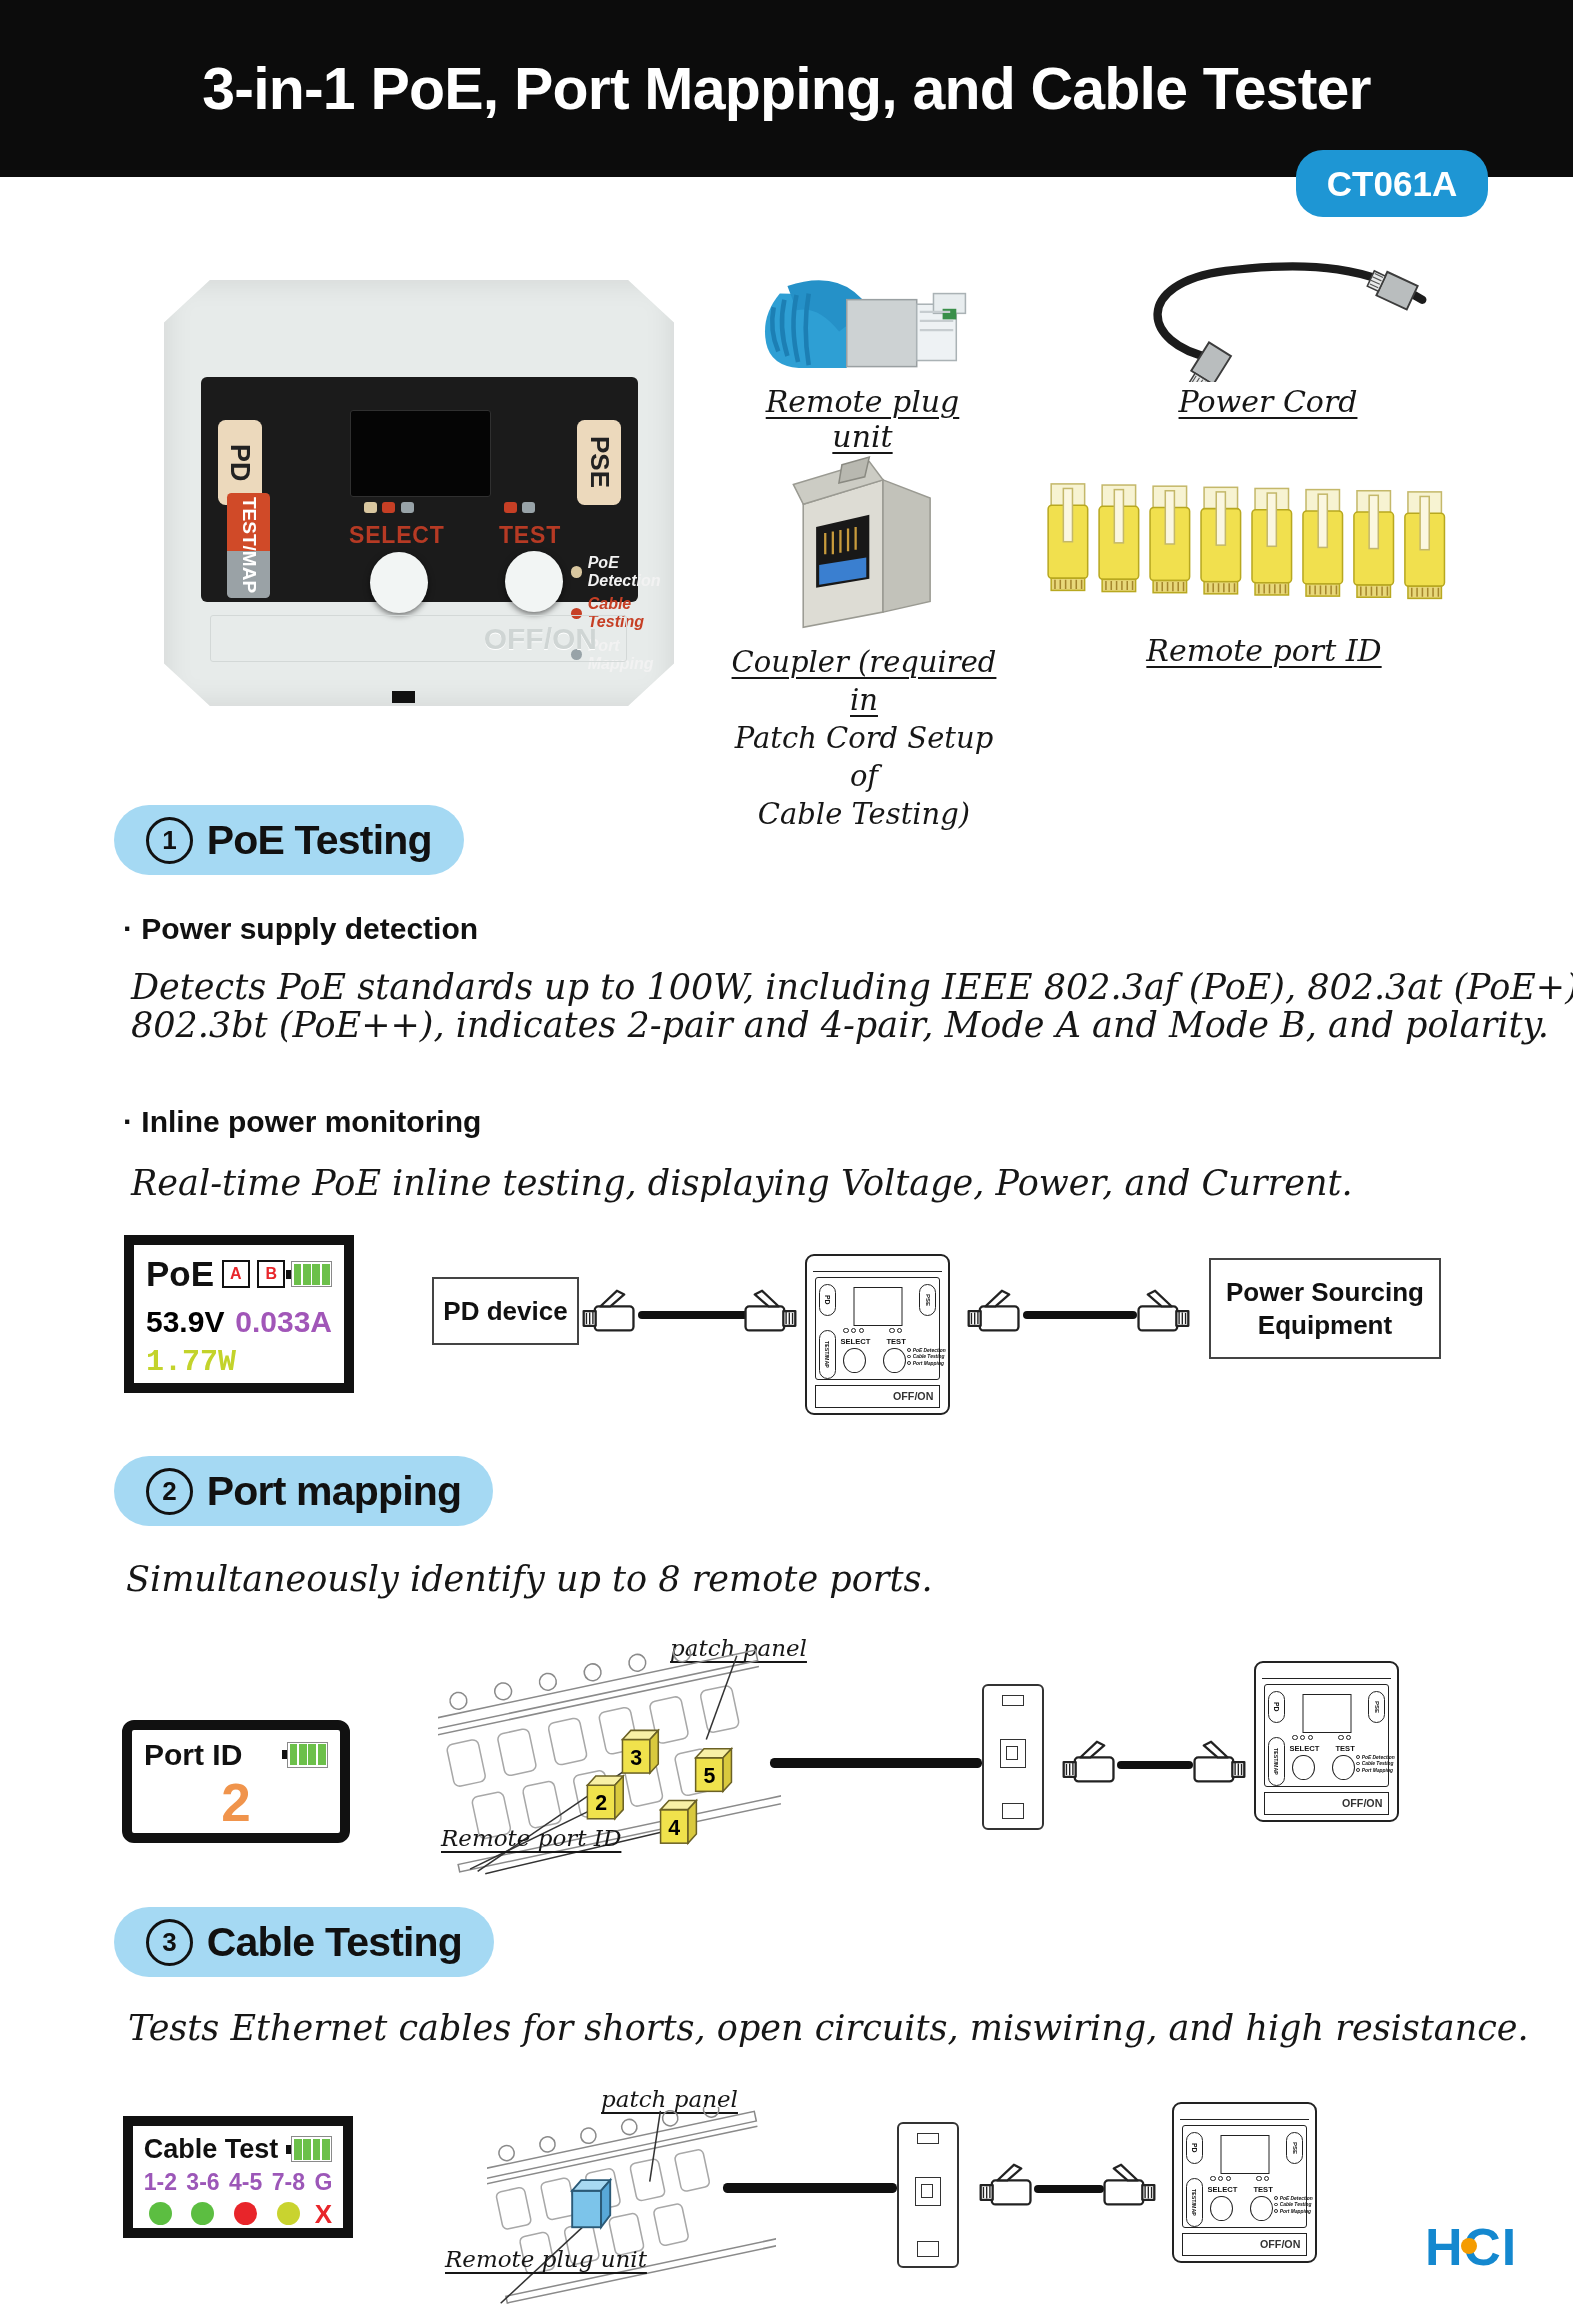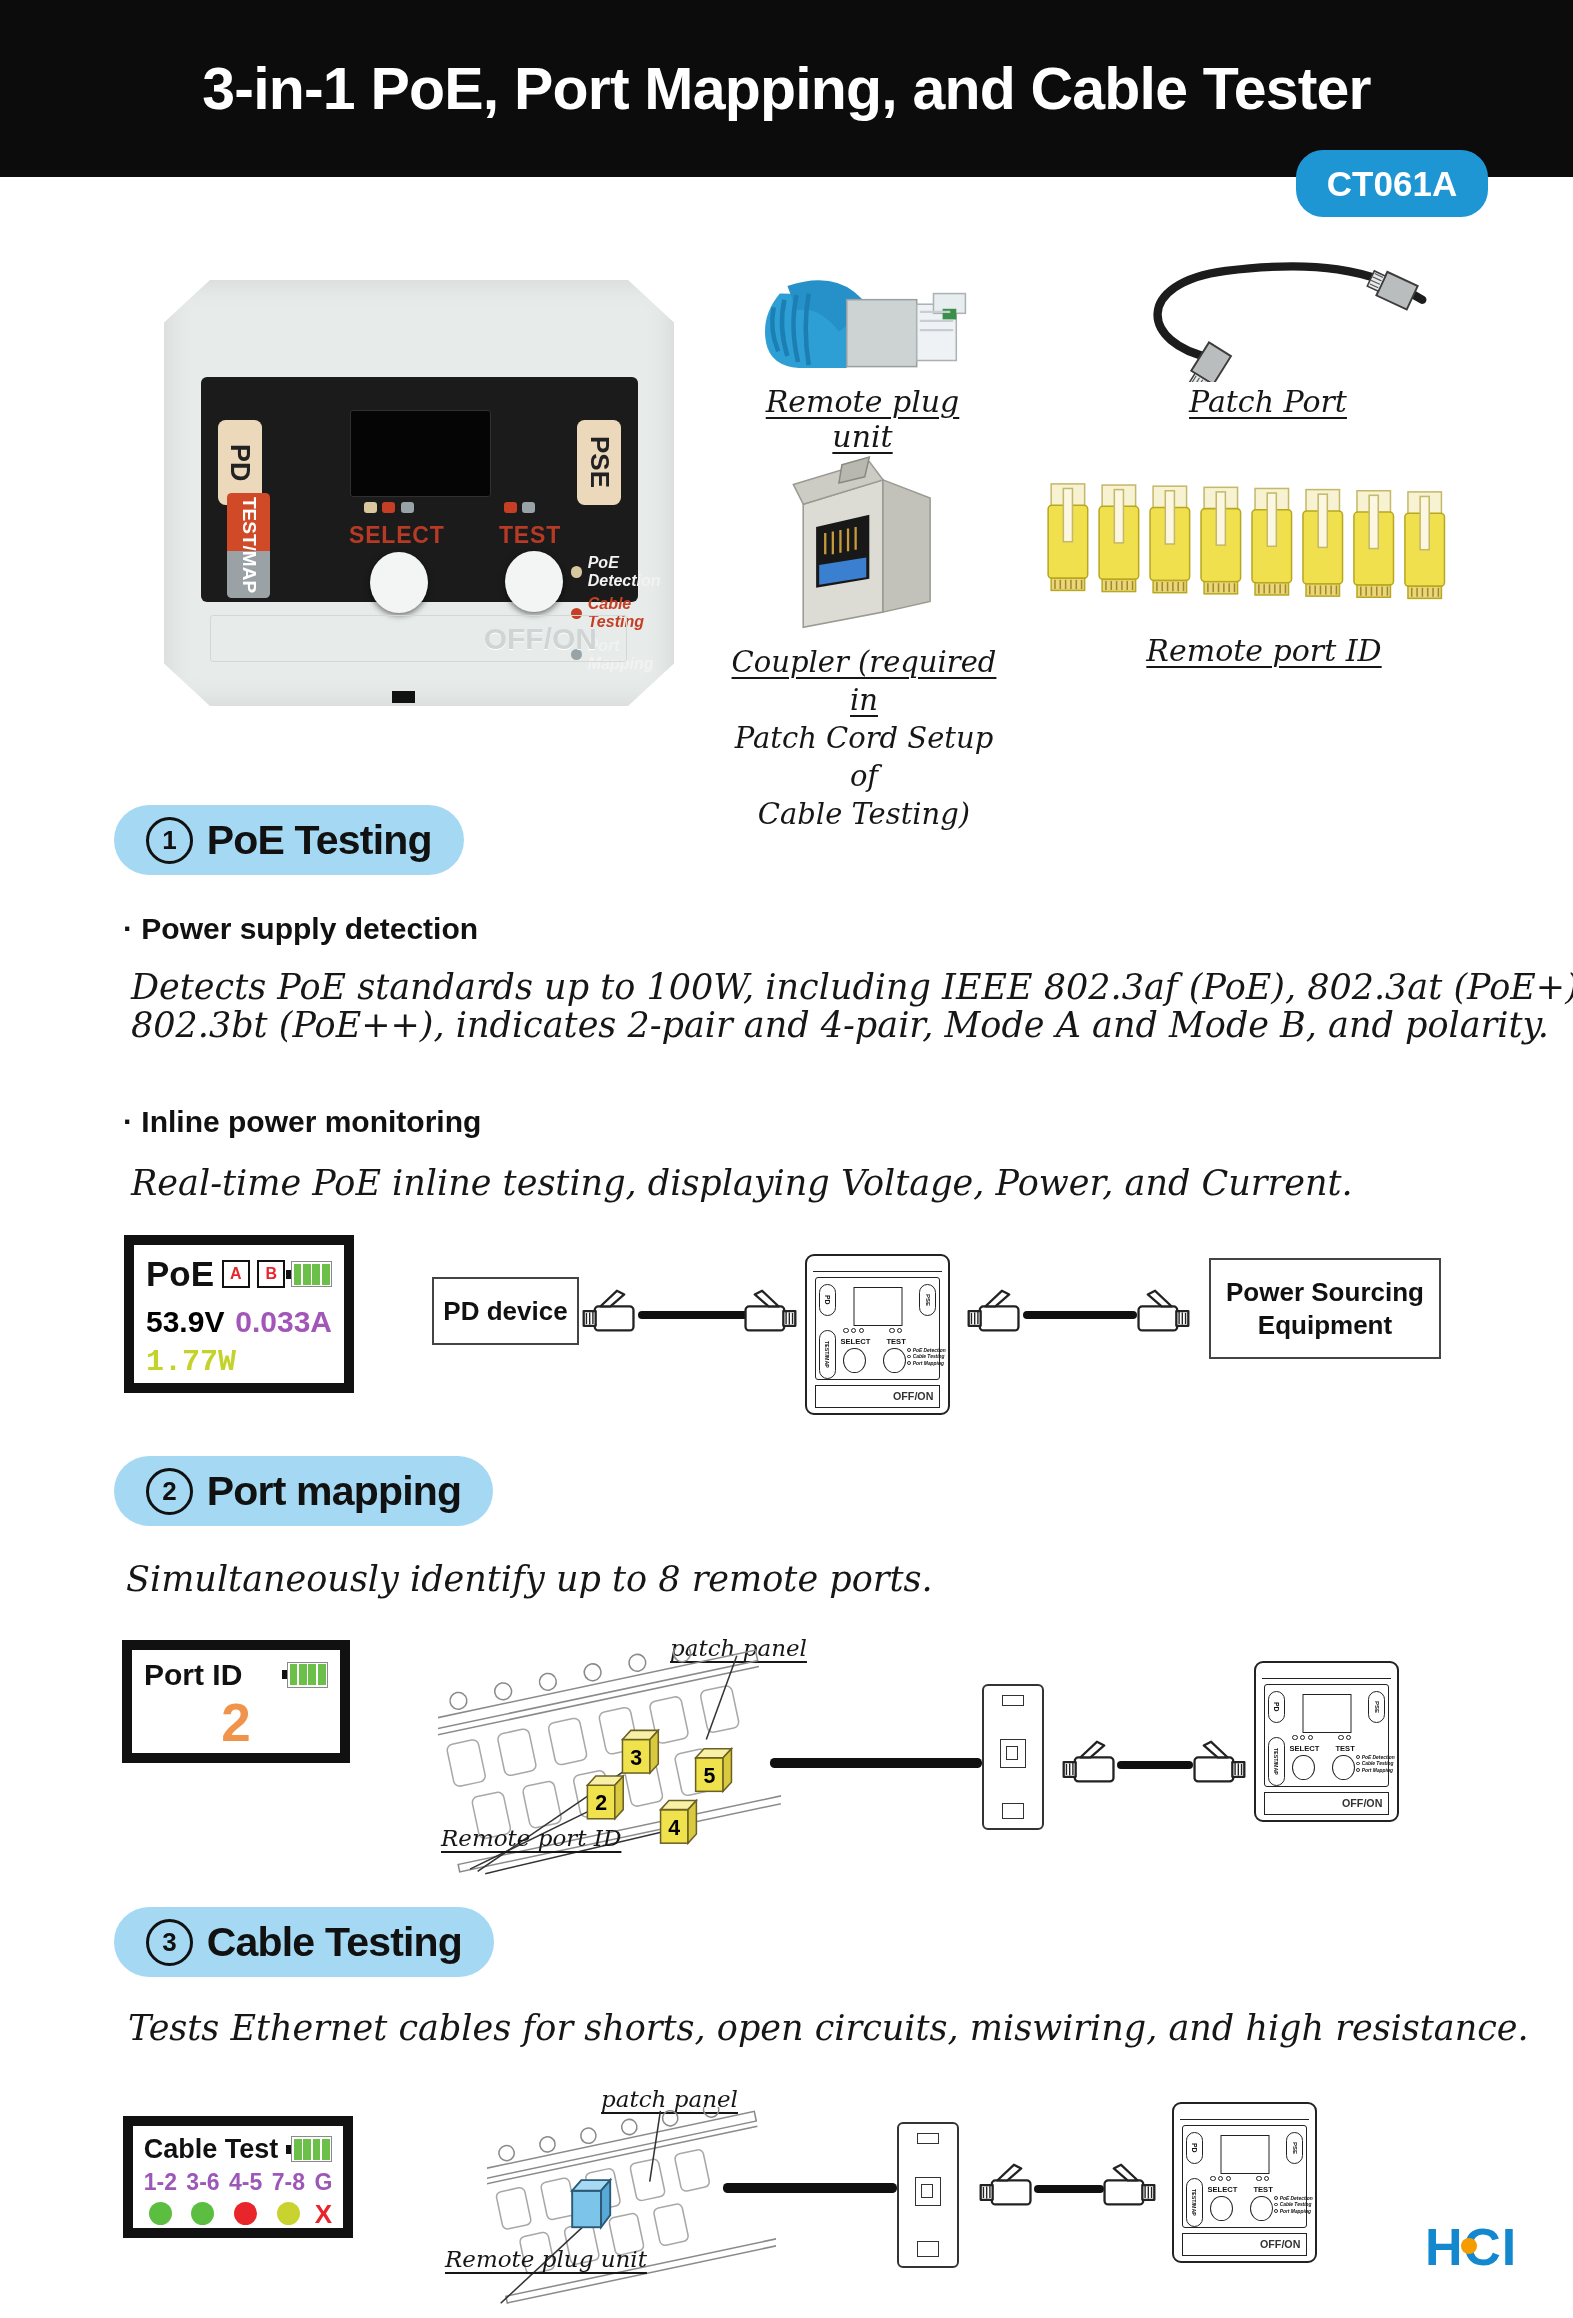--- a/index.html
+++ b/index.html
@@ -183,21 +183,21 @@
       <rect x="0" y="0" width="34" height="44" fill="#b9bdbe" stroke="#3c3c3c" stroke-width="2.5"></rect>
       <rect x="6" y="44" width="22" height="16" fill="#e8eaea" stroke="#3c3c3c" stroke-width="2"></rect>
       <path d="M9 46 v12 M14 46 v13 M19 46 v13 M24 46 v12" stroke="#555" stroke-width="1.5"></path>
     </g>
     <g transform="translate(392,46) rotate(115)">
       <rect x="0" y="0" width="34" height="44" fill="#b9bdbe" stroke="#3c3c3c" stroke-width="2.5"></rect>
       <rect x="6" y="44" width="22" height="16" fill="#e8eaea" stroke="#3c3c3c" stroke-width="2"></rect>
       <path d="M9 46 v12 M14 46 v13 M19 46 v13 M24 46 v12" stroke="#555" stroke-width="1.5"></path>
     </g>
   </svg>
-  <div class="abs caption serif u ctr" style="left:1165px;top:384px;width:206px;">Patch Port</div>
+  <div class="abs caption serif u ctr" style="left:1165px;top:384px;width:206px;">Power Cord</div>
 
   <svg class="abs" style="left:769px;top:451px;" width="190" height="190" viewBox="0 0 250 250">
     <polygon points="45,70 150,38 150,212 45,232" fill="#dddcd4" stroke="#9a9a92" stroke-width="2"></polygon>
     <polygon points="45,70 150,38 132,14 32,44" fill="#ccccc4" stroke="#9a9a92" stroke-width="2"></polygon>
     <polygon points="150,38 212,62 212,198 150,212" fill="#c2c2ba" stroke="#9a9a92" stroke-width="2"></polygon>
     <polygon points="96,18 132,8 126,34 92,42" fill="#b8b8b0" stroke="#8a8a82" stroke-width="2"></polygon>
     <polygon points="62,100 132,84 132,168 62,180" fill="#181818"></polygon>
     <polygon points="66,150 128,140 128,166 66,176" fill="#3a7fd0"></polygon>
     <path d="M74 108 l0 28 M84 106 l0 30 M94 104 l0 30 M104 102 l0 30 M114 100 l0 30" stroke="#c89b3c" stroke-width="3"></path>
   </svg>
@@ -399,21 +399,21 @@
     <span>Power Sourcing</span>
     <span>Equipment</span>
   </div>
 
   <div class="abs pill" style="left: 114px; top: 1456px; background-color: rgb(165, 217, 243);">
     <span class="num">2</span>
     <span class="ptitle">Port mapping</span>
   </div>
   <div class="abs para serif" style="left:126px;top:1553px;">Simultaneously identify up to 8 remote ports.</div>
 
-  <div class="abs lcd" style="left:122px;top:1640px;width:228px;height:123px;padding:7.6px 12px;">
+  <div class="abs lcd" style="left:122px;top:1720px;width:228px;height:123px;padding:7.6px 12px;border-radius:12px;">
     <div class="lcd-head">
       <span style="font-size:30px;font-weight:800;">Port ID</span>
       <span>
   <div class="battery">
     <span class="nub"></span>
             <i class="bar"></i>
             <i class="bar"></i>
             <i class="bar"></i>
             <i class="bar"></i>
   </div>

